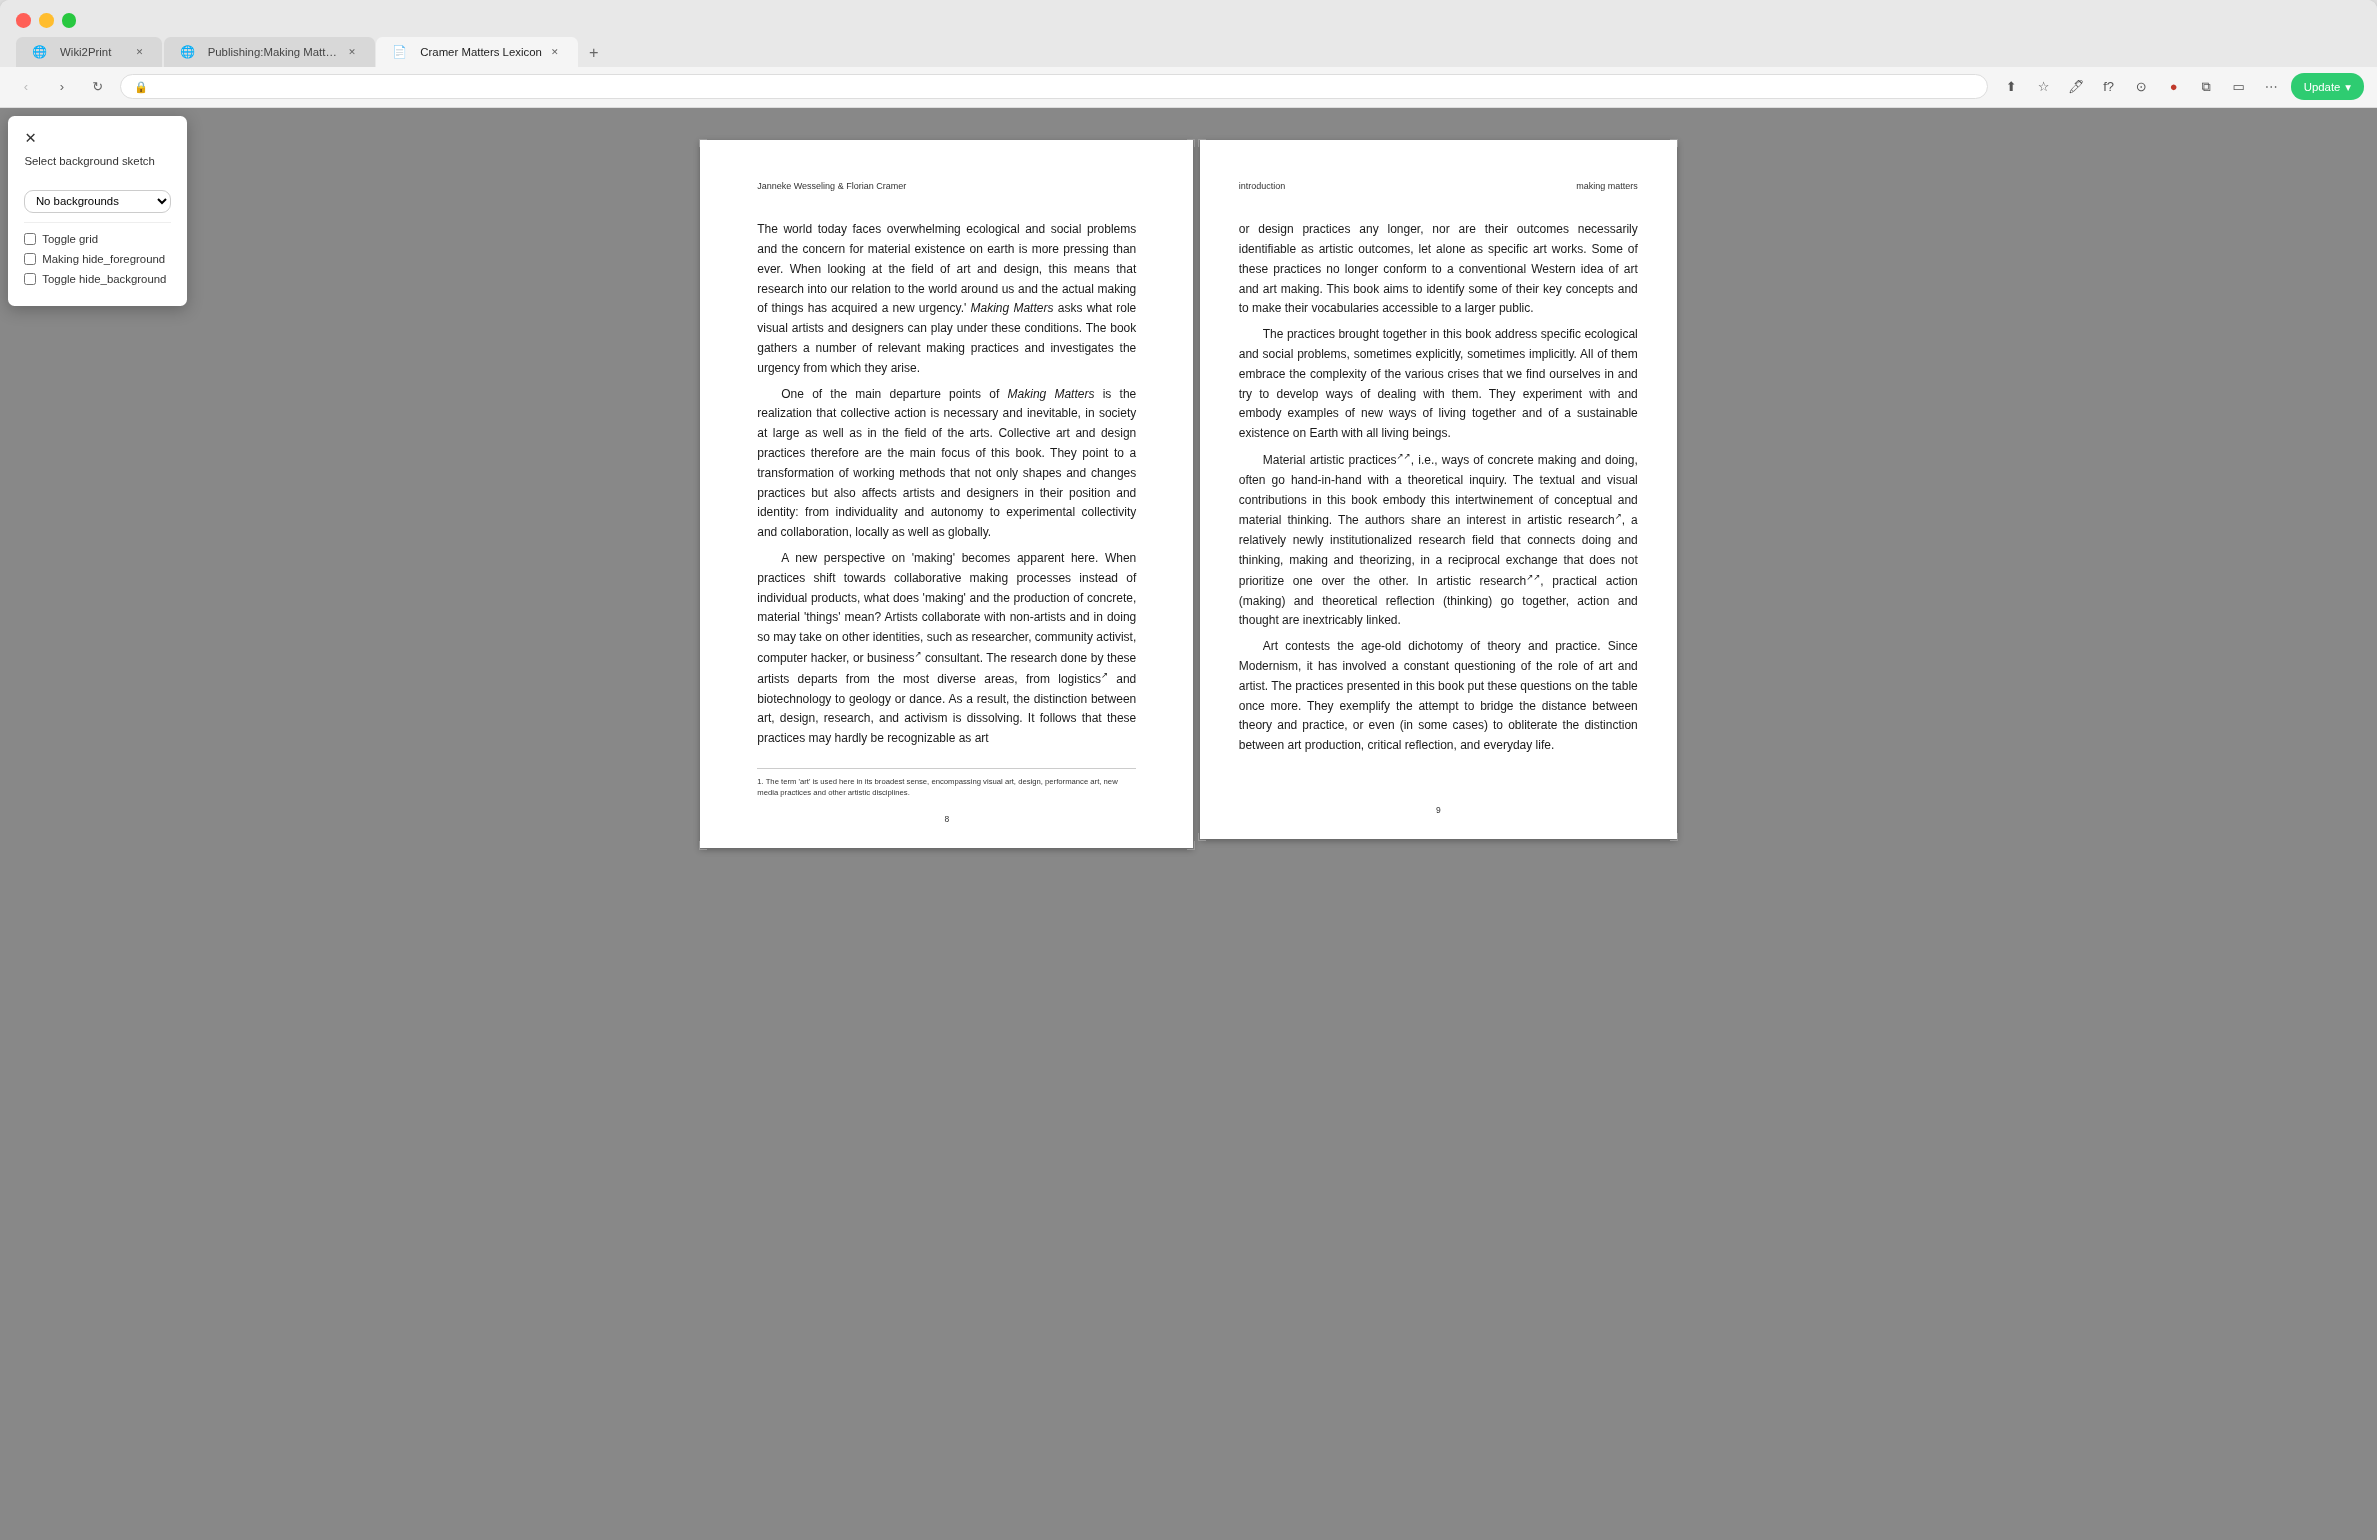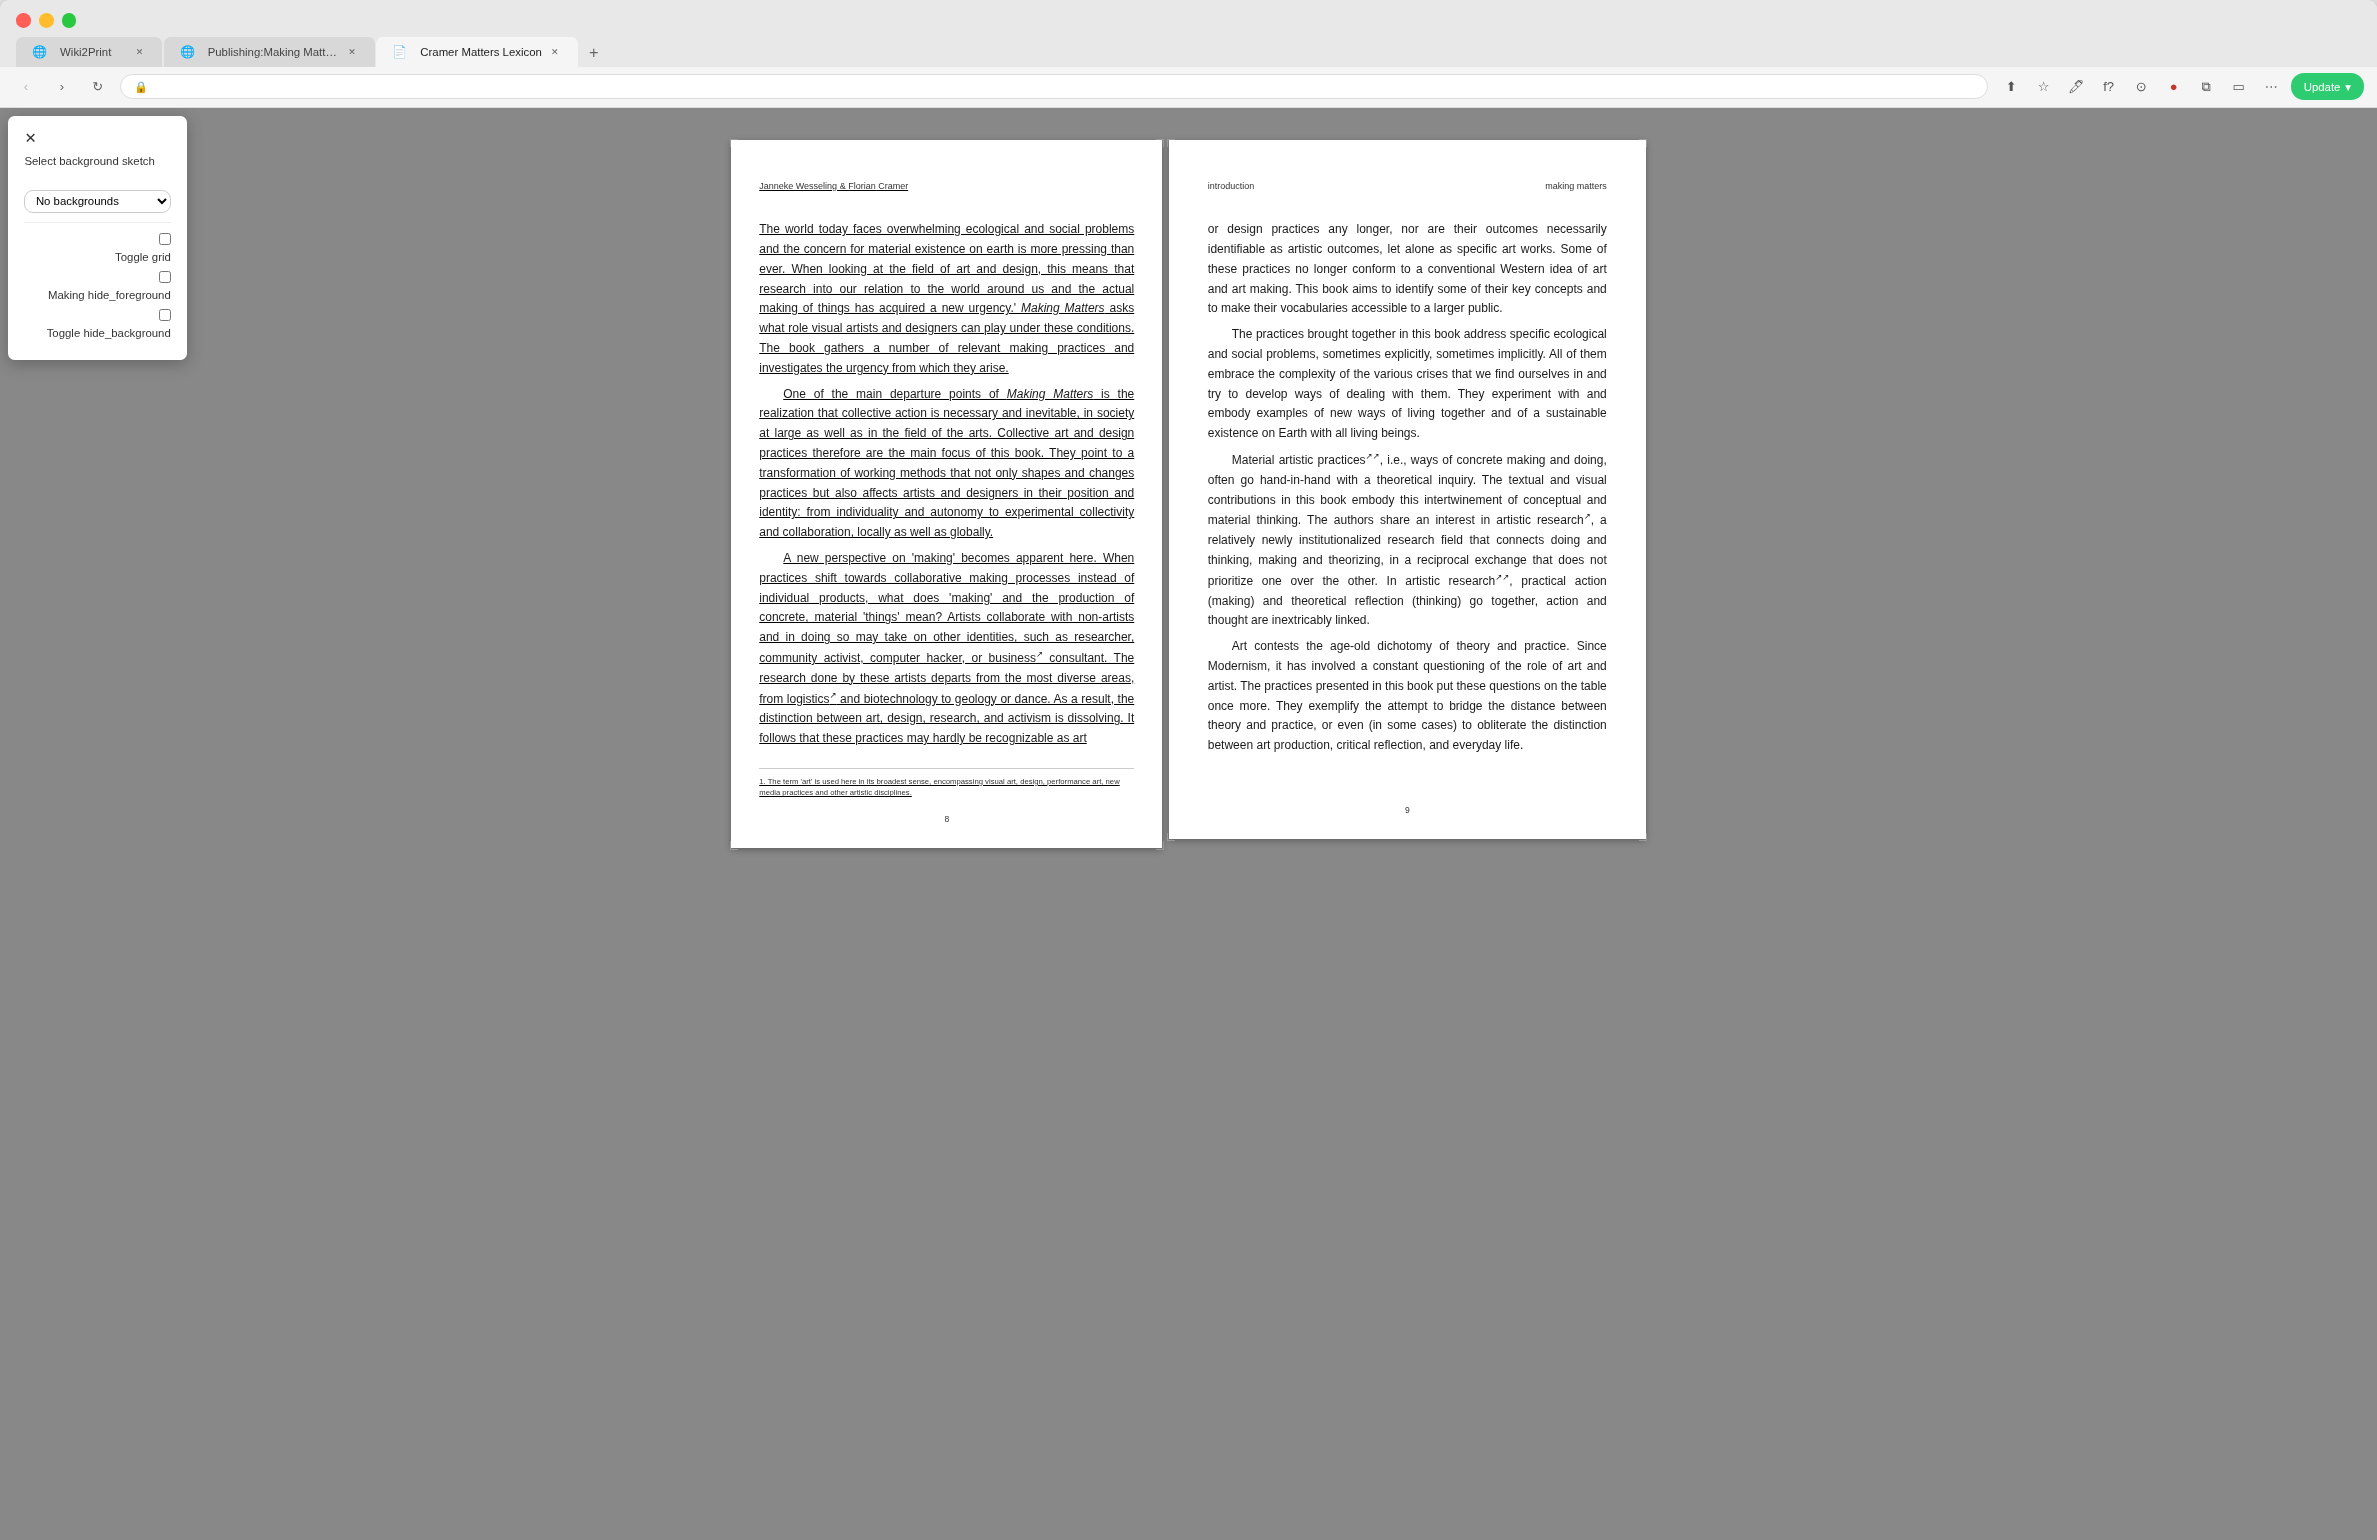--- a/index.html
+++ b/index.html
@@ -36,28 +36,28 @@
 
     
     .content-area { flex: 1; background: #888; display: flex; position: relative; overflow: hidden; }
 
     
     .popup-panel { position: absolute; top: 8.1px; left: 8.1px; background: white; border-radius: 6.5px; box-shadow: 0 3.3px 16.3px rgba(0,0,0,0.25); padding: 13px 16.3px; min-width: 179px; z-index: 100; }
     .popup-close { font-size: 14.6px; cursor: pointer; color: #333; margin-bottom: 9.8px; display: block; }
     .popup-label { font-size: 11.4px; color: #333; margin-bottom: 6.5px; }
     .popup-select { width: 100%; padding: 3.3px 6.5px; border: 0.8px solid #ccc; border-radius: 9px; font-size: 11.4px; background: white; cursor: pointer; margin-top: 16px; }
     .popup-divider { border: none; border-top: 0.8px solid #eee; margin: 9.8px 0; }
-    .popup-checkbox-row { display: flex; align-items: flex-end; gap: 6.5px; margin-bottom: 8.1px; flex-direction: column; }
+    .popup-checkbox-row { display: flex; align-items: flex-start; gap: 6.5px; margin-bottom: 8.1px; }
     .popup-checkbox { width: 11.4px; height: 11.4px; cursor: pointer; }
     .popup-checkbox-label { font-size: 11.4px; color: #333; }
 
     
     .pages-container { margin: 16.3px auto; display: flex; gap: 6.5px; justify-content: center; align-items: flex-start; padding: 16.3px; }
     .page { background: white; box-shadow: 0 1.6px 6.5px rgba(0,0,0,0.3); position: relative; }
-    .page-left { width: 431px; min-height: 699px; padding: 41px 28px 49px; text-decoration: underline; }
+    .page-left { width: 493px; min-height: 699px; padding: 41px 57px 49px; }
     .page-right { width: 477px; min-height: 699px; padding: 41px 39px 49px; }
 
     
     .corner-mark { position: absolute; width: 8.1px; height: 8.1px; }
     .corner-tl { top: -1.6px; left: -1.6px; border-top: 0.8px solid #999; border-left: 0.8px solid #999; }
     .corner-tr { top: -1.6px; right: -1.6px; border-top: 0.8px solid #999; border-right: 0.8px solid #999; }
     .corner-bl { bottom: -1.6px; left: -1.6px; border-bottom: 0.8px solid #999; border-left: 0.8px solid #999; }
     .corner-br { bottom: -1.6px; right: -1.6px; border-bottom: 0.8px solid #999; border-right: 0.8px solid #999; }
 
     

